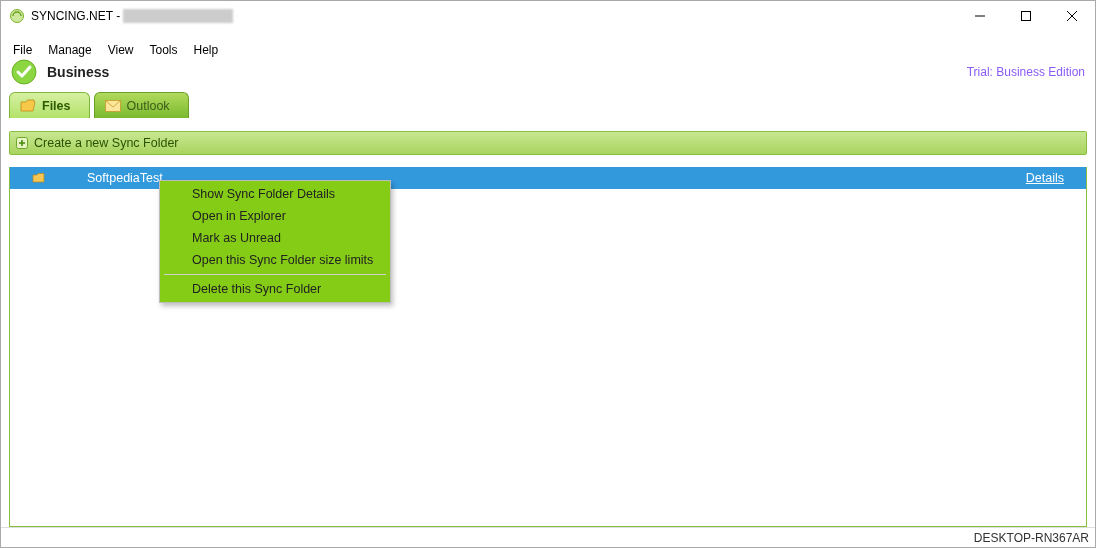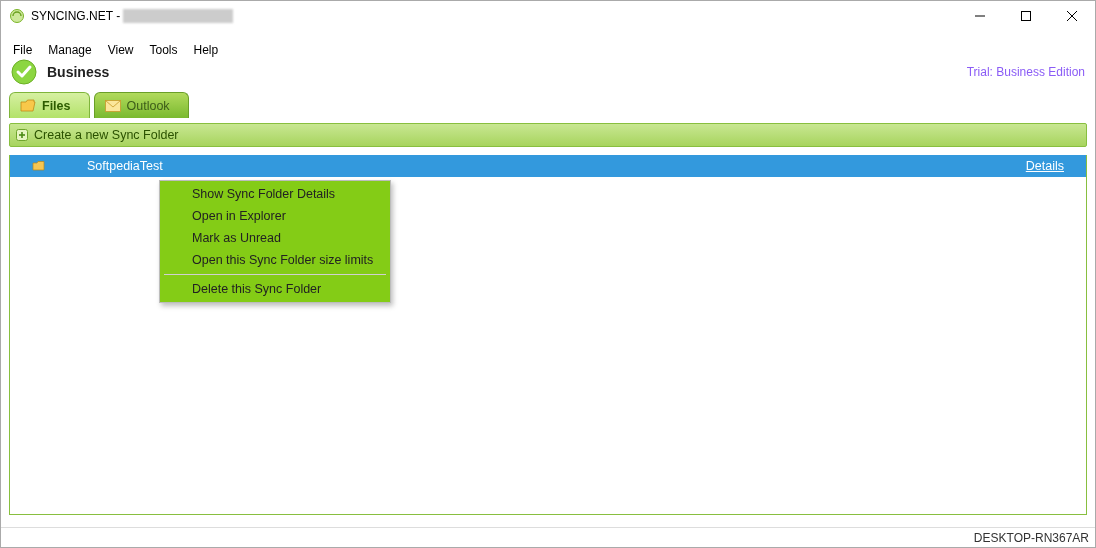--- a/index.html
+++ b/index.html
@@ -19,21 +19,21 @@
 .header-row .check-badge { width: 26px; height: 26px; margin-right: 10px; }
 .header-row .profile { font-weight: bold; font-size: 14px; color: #222; }
 .header-row .trial { margin-left: auto; font-size: 12px; color: #8b5cf6; }
 
 .tabs-row { display: flex; align-items: center; padding: 0 0 0 8px; height: 28px; }
 .tab { display: flex; align-items: center; height: 26px; padding: 0 18px 0 10px; border-top-left-radius: 6px; border-top-right-radius: 6px; font-size: 12.5px; margin-right: 4px; cursor: default; }
 .tab.active { background: linear-gradient(to bottom, #d6f0a1 0%, #b3e26a 100%); border: 1px solid #7fb53b; border-bottom: none; font-weight: bold; color: #2d5c00; }
 .tab.inactive { background: linear-gradient(to bottom, #b1da5c 0%, #7ab92f 100%); border: 1px solid #6a9f29; border-bottom: none; color: #3d5c19; }
 .tab .icon { margin-right: 6px; }
 
-.action-bar { height: 24px; background: linear-gradient(to bottom, #c8e792 0%, #a7d45e 100%); border: 1px solid #88bf3f; margin: 4px 8px; padding: 0 6px; display: flex; align-items: center; font-size: 12.5px; color: #2b5200; border-radius: 2px; }
+.action-bar { height: 24px; background: linear-gradient(to bottom, #c8e792 0%, #a7d45e 100%); border: 1px solid #88bf3f; margin: 12px 8px; padding: 0 6px; display: flex; align-items: center; font-size: 12.5px; color: #2b5200; border-radius: 2px; }
 .plus-icon { width: 12px; height: 12px; margin-right: 6px; }
 
 .list-area { margin: 8px 8px 0 8px; border: 1px solid #88bf3f; border-top: none; height: 360px; background: #fff; position: relative; }
 .list-row { height: 22px; background: #3399dd; color: #fff; display: flex; align-items: center; font-size: 12.5px; padding: 0 22px; gap: 35px; }
 .list-row .folder-icon { width: 14px; height: 14px; margin-right: 6px; }
 .list-row .details { margin-left: auto; color: #fff; text-decoration: underline; cursor: pointer; }
 
 .context-menu { position: absolute; left: 158px; top: 179px; width: 232px; background: #84cc16; border: 1px solid #bcbcbc; box-shadow: 2px 3px 5px rgba(0,0,0,0.25); padding: 2px; font-size: 12.5px; }
 .context-menu .mi { padding: 4px 12px 4px 30px; color: #222; cursor: default; }
 .context-menu .sep { height: 1px; background: #d0d0d0; margin: 3px 2px; }

